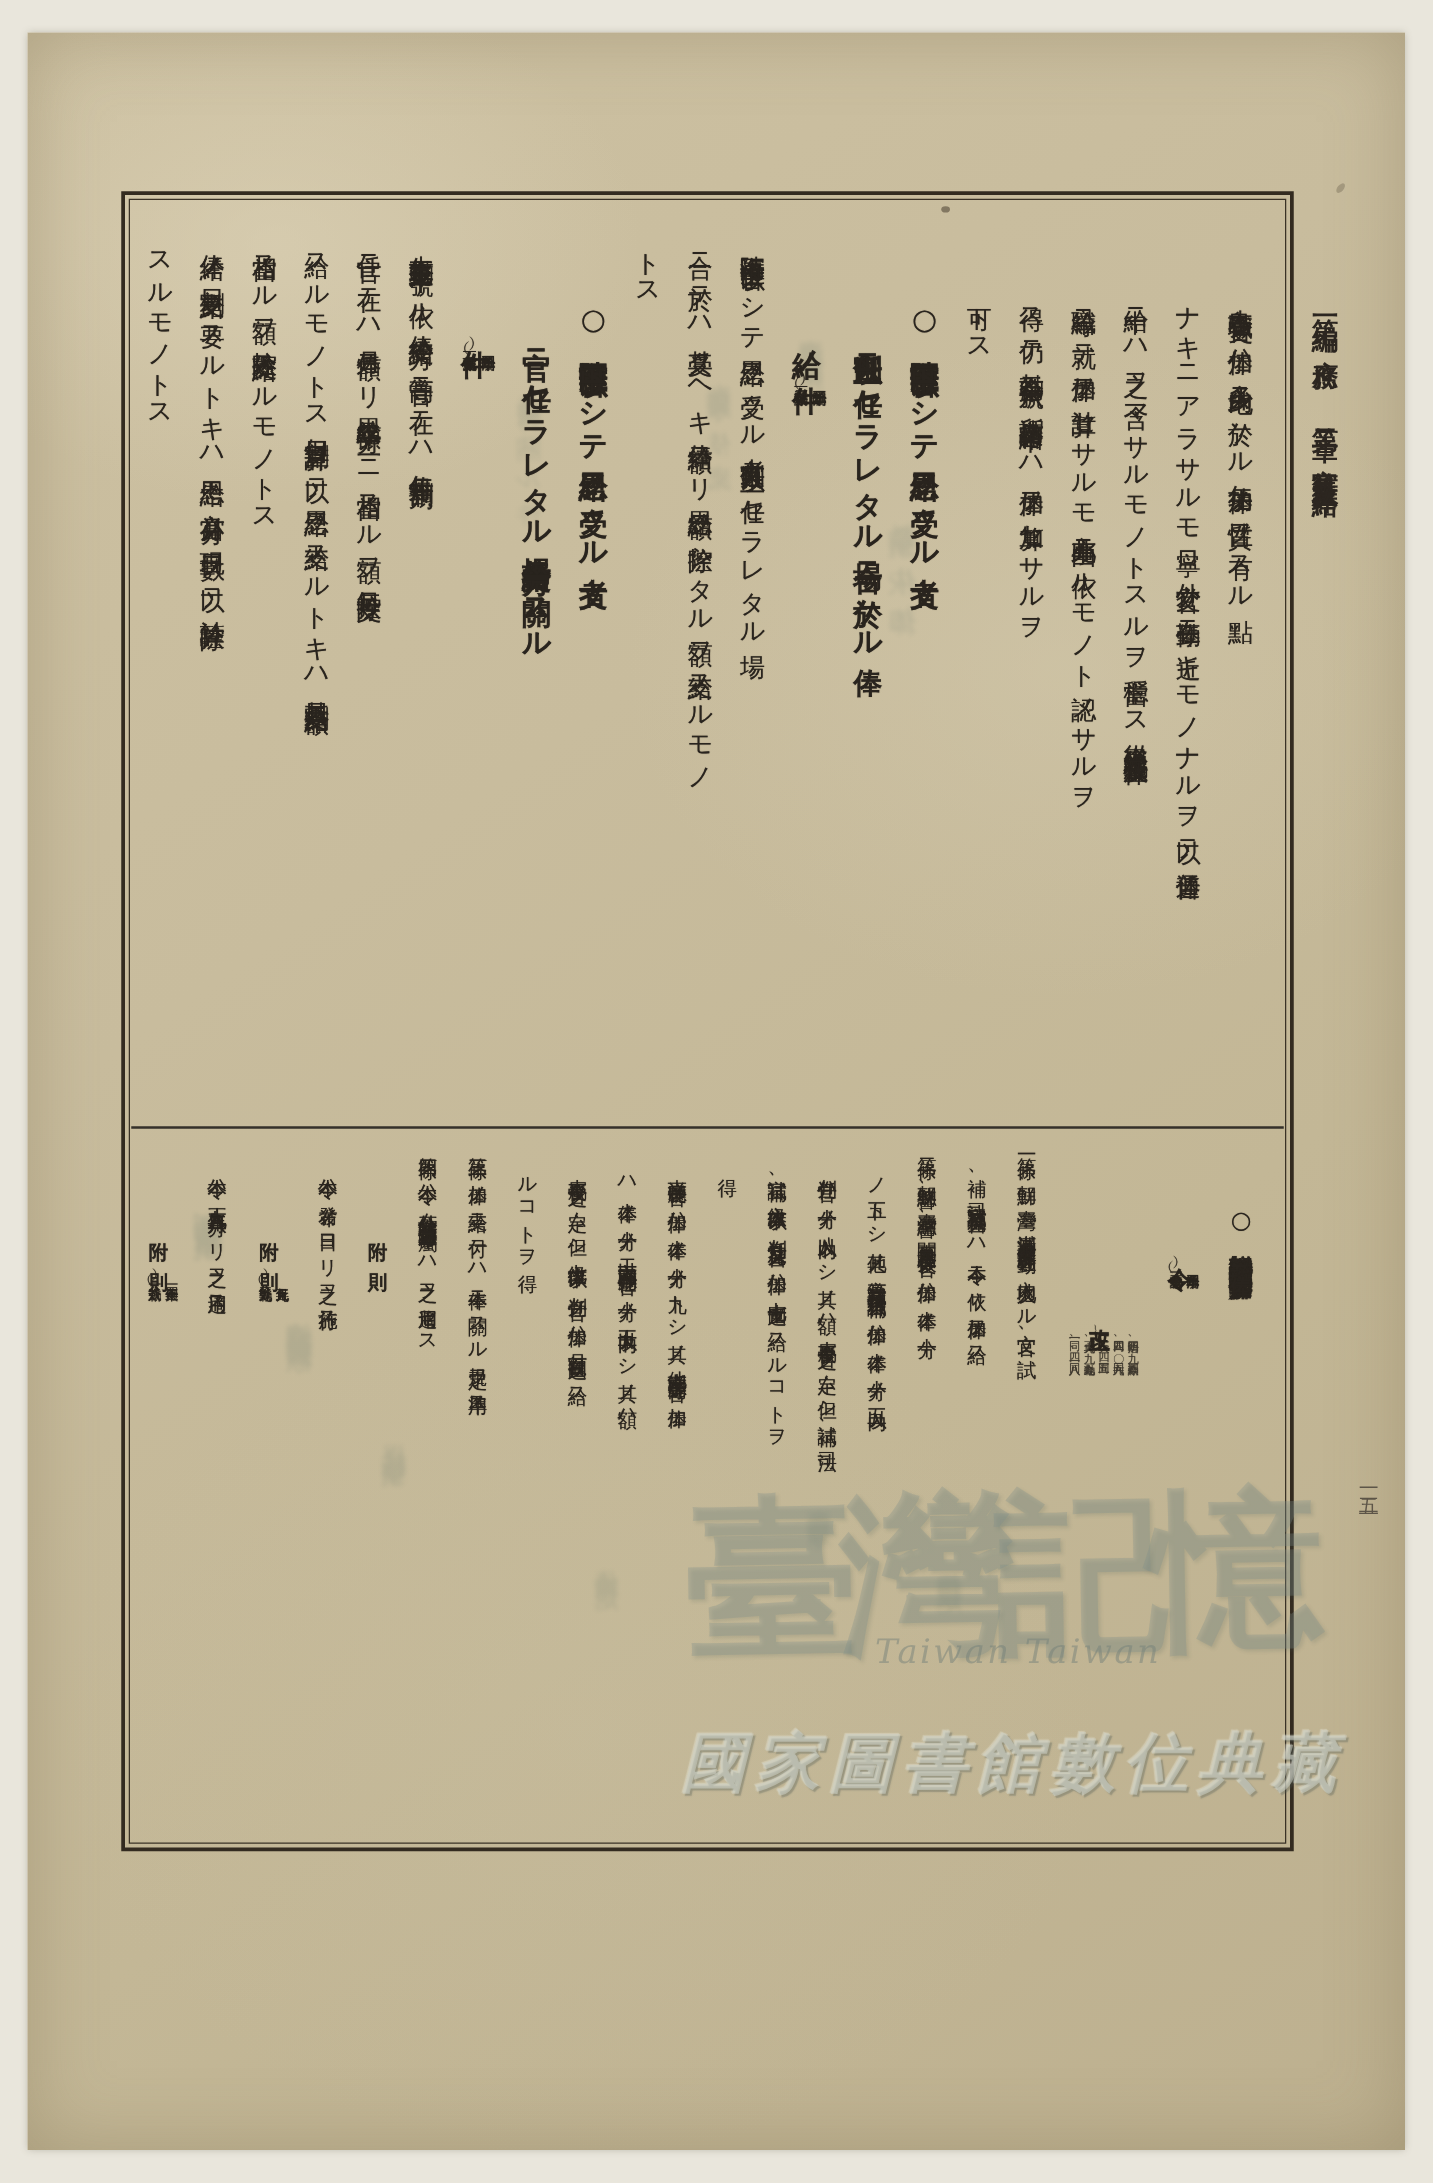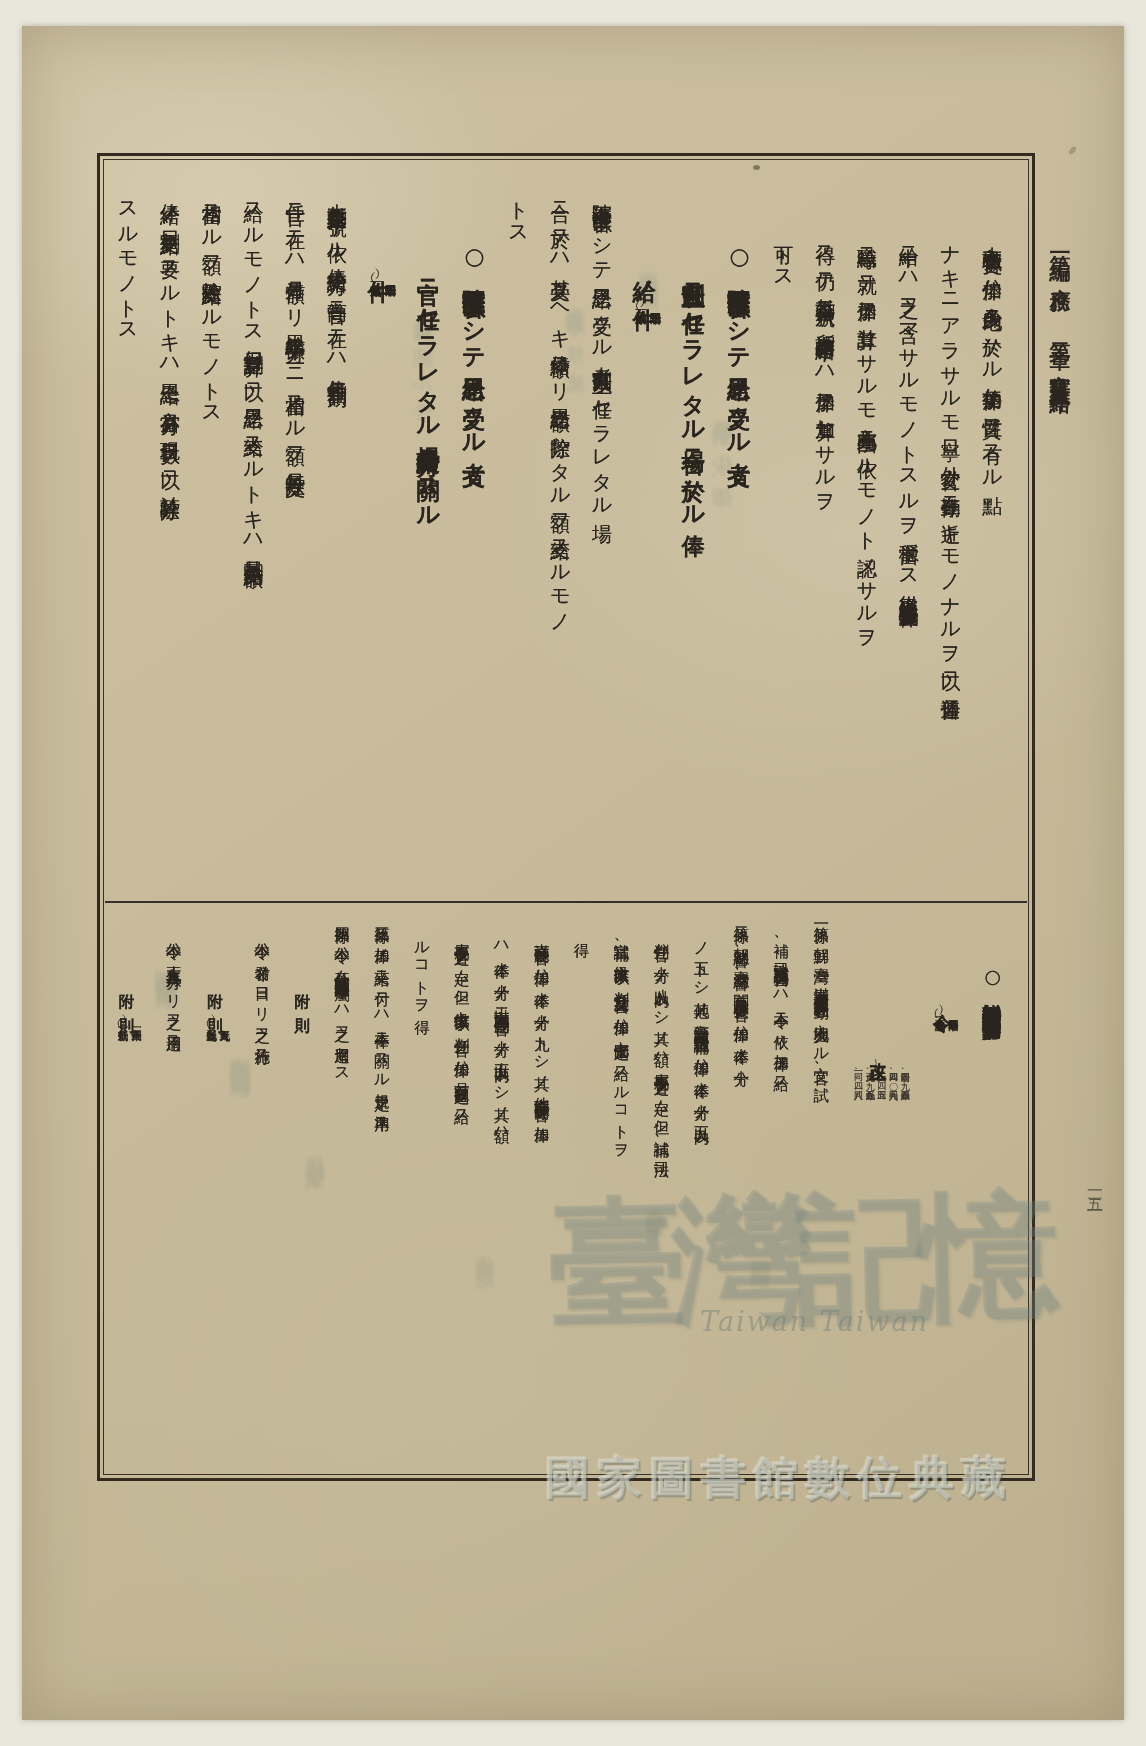--- a/index.html
+++ b/index.html
@@ -81,24 +81,25 @@
     position:absolute;left:548px;top:1168px;width:480px;
     font-size:138px;font-weight:700;letter-spacing:-14px;
     color:rgba(125,143,140,.30);transform:rotate(-1deg);
     text-shadow:2px 2px 3px rgba(70,85,80,.15);white-space:nowrap;
   }
   .wm-latin{
     position:absolute;left:700px;top:1306px;font-size:27px;
     font-style:italic;color:rgba(115,128,122,.48);letter-spacing:2px;
   }
   .wm-caption{
-    position:absolute;left:545px;top:1448px;font-size:45px;font-weight:700;
+    position:absolute;left:545px;top:1376px;font-size:52px;font-weight:700;
     letter-spacing:7px;color:rgba(206,209,198,.55);
     text-shadow:1.5px 1.5px 1px rgba(75,85,80,.35), -1px -1px 1px rgba(235,238,228,.4);
     white-space:nowrap;
+    font-style:italic;
   }
   .speck{position:absolute;background:rgba(60,50,35,.5);border-radius:50%;}
   .sp1{left:731px;top:139px;width:7px;height:5px;}
   .sp2{left:1048px;top:120px;width:5px;height:9px;transform:rotate(40deg);opacity:.5;}
 </style>
 </head>
 <body>
 
 <div class="paper">
   <span class="speck sp1"></span>

